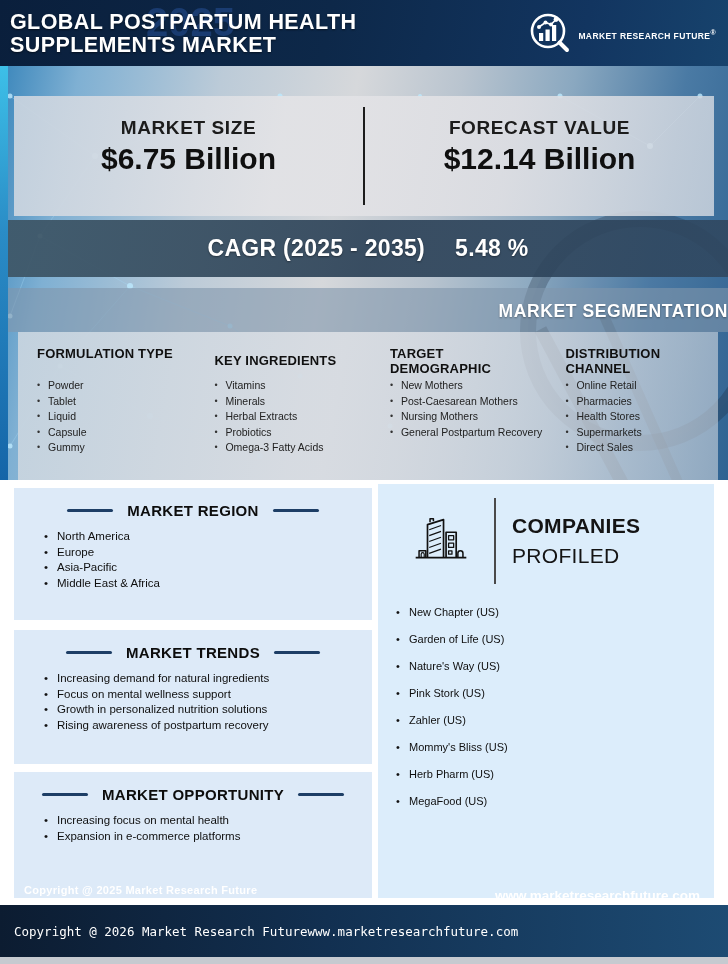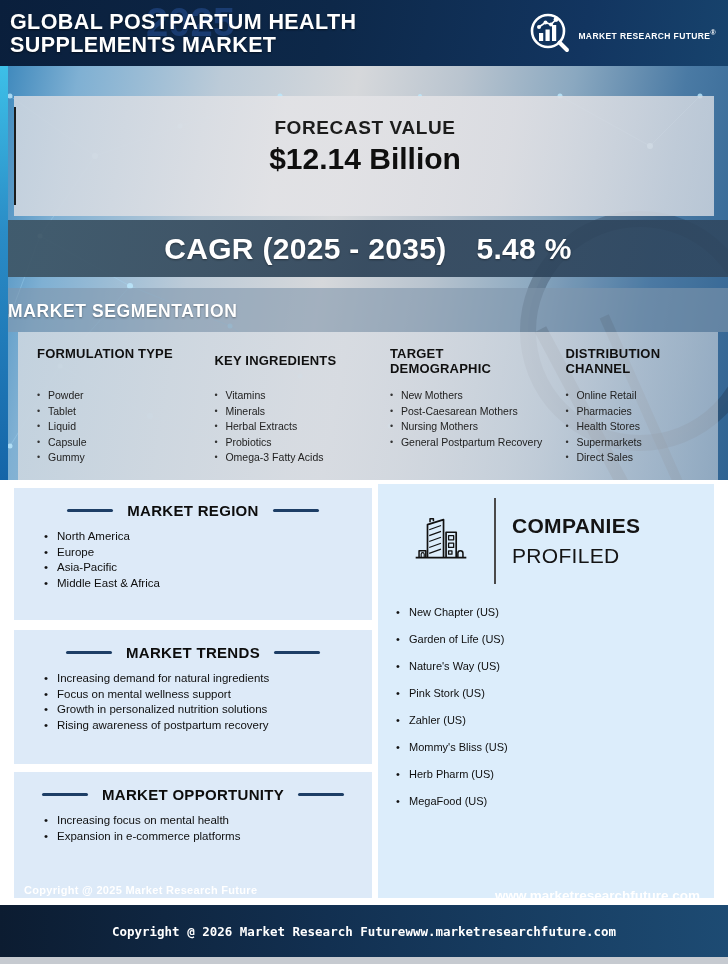--- a/index.html
+++ b/index.html
@@ -27,38 +27,38 @@
   .stats-panel { position:absolute; left:14px; top:30px; width:700px; height:120px; display:flex;
     background:linear-gradient(100deg,rgba(202,212,223,.93) 0%,rgba(227,227,230,.92) 38%,rgba(224,224,228,.90) 70%,rgba(205,213,223,.85) 100%); }
   .stat { flex:1; text-align:center; padding-top:21px; }
   .stat-label { font-size:19px; font-weight:bold; color:#1c1c1c; letter-spacing:.6px; }
   .stat-value { font-size:30px; font-weight:bold; color:#0f0f0f; margin-top:3px; }
   .stat-divider { width:2px; height:98px; background:#1c1c1c; align-self:center; }
 
   .cagr-band { position:absolute; left:8px; top:154px; width:720px; height:57px;
     background:linear-gradient(100deg,rgba(62,86,102,.92),rgba(41,63,85,.90) 50%,rgba(48,71,95,.88));
     color:#fff; display:flex; justify-content:center; align-items:center; gap:30px;
-    font-size:30px; font-weight:bold; letter-spacing:.3px; text-shadow:0 1px 2px rgba(0,0,0,.4); }
+    font-size:23px; font-weight:bold; letter-spacing:.3px; text-shadow:0 1px 2px rgba(0,0,0,.4); }
 
   .seg-title-band { position:absolute; left:8px; top:222px; width:720px; height:44px;
     background:rgba(128,150,172,.60); color:#fff; font-size:17.5px; font-weight:bold;
-    text-align:left; line-height:46px; letter-spacing:.6px; text-shadow:0 1px 2px rgba(0,0,0,.35); }
+    text-align:right; line-height:46px; letter-spacing:.6px; text-shadow:0 1px 2px rgba(0,0,0,.35); }
 
   .seg-content { position:absolute; left:18px; top:266px; width:700px; height:148px;
     background:linear-gradient(100deg,rgba(199,212,223,.94) 0%,rgba(216,220,226,.92) 45%,rgba(209,215,223,.80) 75%,rgba(200,209,219,.62) 100%);
     display:flex; padding:10px 0 0 6px;gap:6px; }
   .seg-col { padding-left:13px; }
   .seg-col:nth-child(1){ width:176px; }
   .seg-col:nth-child(2){ width:174px; }
   .seg-col:nth-child(3){ width:174px; }
   .seg-col:nth-child(4){ width:170px; }
   .seg-col h3 { font-size:13px; line-height:15px; color:#101010; letter-spacing:.2px;
     margin-top:4px; height:32px; font-weight:bold; }
   .seg-col:nth-child(2) h3 { padding-top:7px; }
-  .seg-col ul { list-style:none; margin-top:10px; }
+  .seg-col ul { list-style:none; }
   .seg-col li { position:relative; padding-left:11px; font-size:10.5px; line-height:15.6px; color:#222; }
   .seg-col li::before { content:"•"; position:absolute; left:0; top:0; font-size:9px; color:#333; }
 
   
   .lower { position:absolute; left:0; top:480px; width:728px; height:425px; background:#fff; }
   .box { position:absolute; background:#ddeaf8; }
   .region-box { left:14px; top:8px; width:358px; height:132px; }
   .trends-box { left:14px; top:150px; width:358px; height:134px; }
   .opportunity-box { left:14px; top:292px; width:358px; height:126px; }
   .companies-box { left:378px; top:4px; width:336px; height:414px; background:#dcedfb; }
@@ -80,22 +80,22 @@
   .companies-box li::before { content:"•"; position:absolute; left:0; top:0; color:#111; }
 
   .watermark-left { position:absolute; left:24px; top:404px; color:#fff; font-weight:bold;
     font-size:11px; letter-spacing:.3px; white-space:nowrap; z-index:2; }
   .watermark-right { position:absolute; right:28px; top:408px; color:#fff; font-weight:bold;
     font-size:13.5px; white-space:nowrap; z-index:2; }
 
   
   .footer { position:absolute; left:0; top:905px; width:728px; height:52px;
     background:linear-gradient(90deg,#0c1c31 0%,#123051 45%,#1d4b73 100%);
-    display:flex; justify-content:center; align-items:center; padding:0 14px;
-    font-family:"DejaVu Sans Mono", monospace; font-weight:bold; font-size:12.5px; color:#fff; }
+    display:flex; justify-content:flex-start; align-items:center; padding:0 14px;
+    font-family:"DejaVu Sans Mono", monospace; font-weight:normal; font-size:12.5px; color:#fff; }
   .bottom-strip { position:absolute; left:0; top:957px; width:728px; height:7px; background:#c6cad0; }
 </style>
 </head>
 <body>
 
 <div class="page">
 
   <div class="header">
     <div class="ghost-year">2025</div>
     <div class="header-title">
@@ -161,20 +161,24 @@
       </g>
       <circle cx="640" cy="265" r="112" stroke="rgba(25,35,55,0.28)" stroke-width="16" fill="rgba(90,120,150,0.08)"></circle>
       <g>
         <rect x="588" y="250" width="13" height="230" fill="rgba(40,50,62,0.38)" transform="rotate(-28 594 365)"></rect>
         <rect x="648" y="240" width="10" height="240" fill="rgba(40,50,62,0.30)" transform="rotate(-24 653 360)"></rect>
       </g>
     </svg>
     <div class="left-strip"></div>
 
     <div class="stats-panel">
+      <div class="stat">
+        <div class="stat-label">MARKET SIZE</div>
+        <div class="stat-value">$6.75 Billion</div>
+      </div>
       <div class="stat-divider"></div>
       <div class="stat">
         <div class="stat-label">FORECAST VALUE</div>
         <div class="stat-value">$12.14 Billion</div>
       </div>
     </div>
 
     <div class="cagr-band">
       <span>CAGR (2025 - 2035)</span>
       <span>5.48 %</span>

